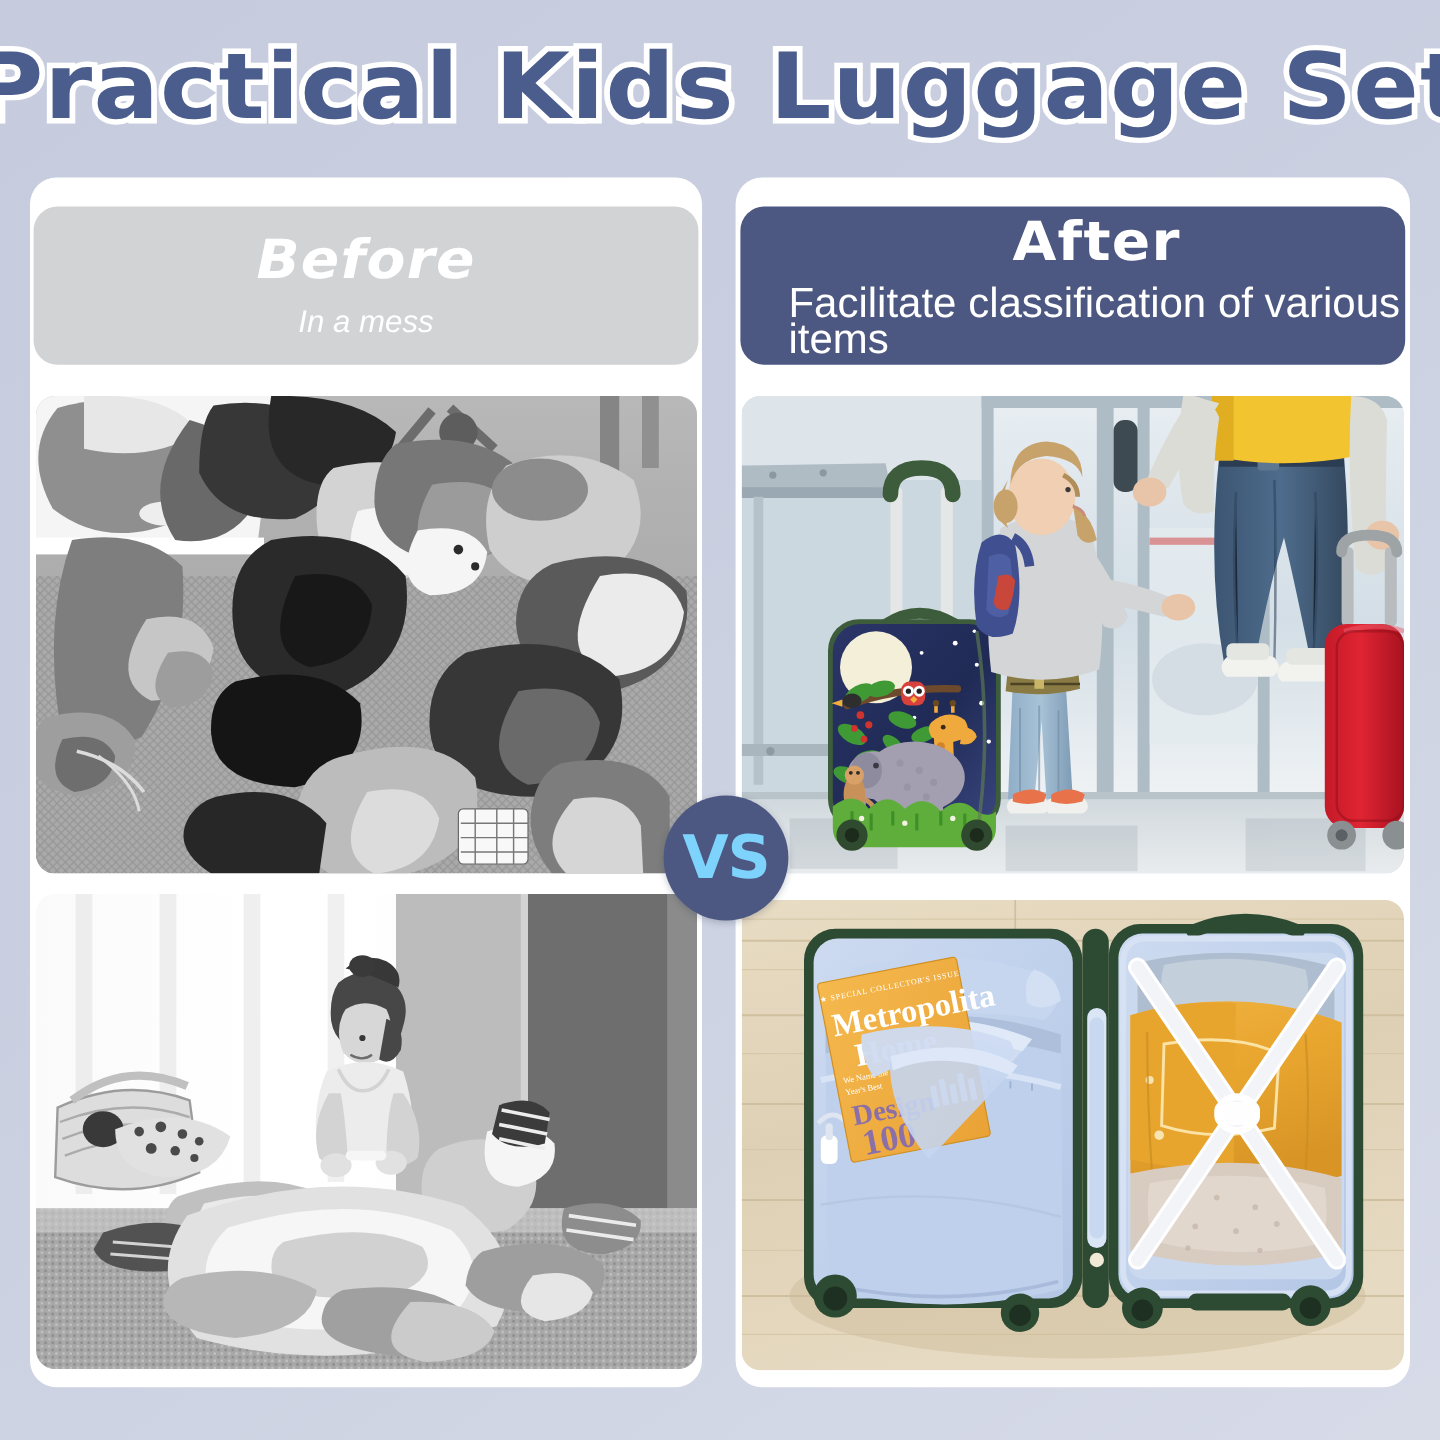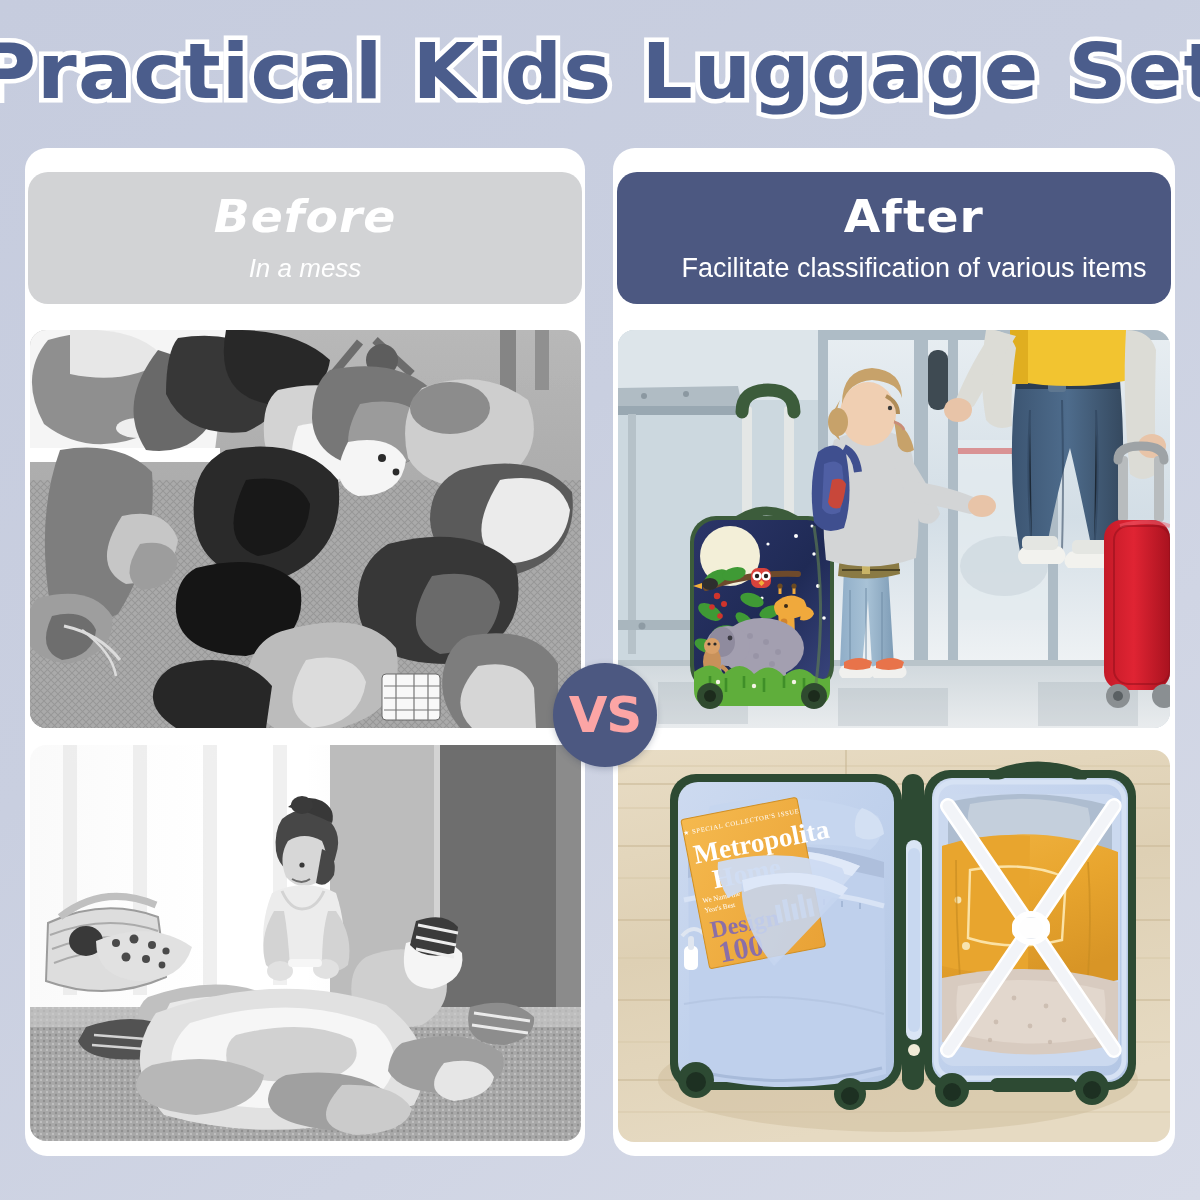--- a/index.html
+++ b/index.html
@@ -36,37 +36,37 @@
   .pill-before{left:28px;top:172px;width:554px;height:132px;background:#d2d3d5;font-style:italic;}
   .pill-after{left:617px;top:172px;width:554px;height:132px;background:#4c5881;padding-left:40px;}
   .pill .big{
     font-family:"DejaVu Sans", sans-serif;
     font-weight:700;font-size:45px;line-height:48px;color:#ffffff;
     letter-spacing:1px;transform:scaleX(1.05);
   }
   .pill .sub{
     font-size:26px;line-height:30px;color:#ffffff;margin-top:12px;font-weight:400;
   }
-  .pill-after .sub{font-size:27px;text-align:center;}
+  .pill-after .sub{font-size:35px;}
 
   
   .photo{position:absolute;overflow:hidden;border-radius:16px;}
   .ph-tl{left:30px;top:330px;width:551px;height:398px;}
   .ph-bl{left:30px;top:745px;width:551px;height:396px;}
   .ph-tr{left:618px;top:330px;width:552px;height:398px;}
   .ph-br{left:618px;top:750px;width:552px;height:392px;}
   .gray{filter:grayscale(1) contrast(1.05);}
 
   .fill{position:absolute;inset:0;}
 
   
   .vs{
     position:absolute;left:553px;top:663px;width:104px;height:104px;border-radius:50%;
     background:#4c5881;display:flex;align-items:center;justify-content:center;
-    font-family:"DejaVu Sans", sans-serif;font-weight:700;font-size:50px;color:#fca5a5;
+    font-family:"DejaVu Sans", sans-serif;font-weight:700;font-size:50px;color:#7dd3fc;
     letter-spacing:-1px;box-shadow:0 2px 6px rgba(40,50,80,.25);z-index:40;
   }
 </style>
 </head>
 <body>
 
 <div class="stage">
 
   <div class="title">Practical Kids Luggage Set</div>
 

